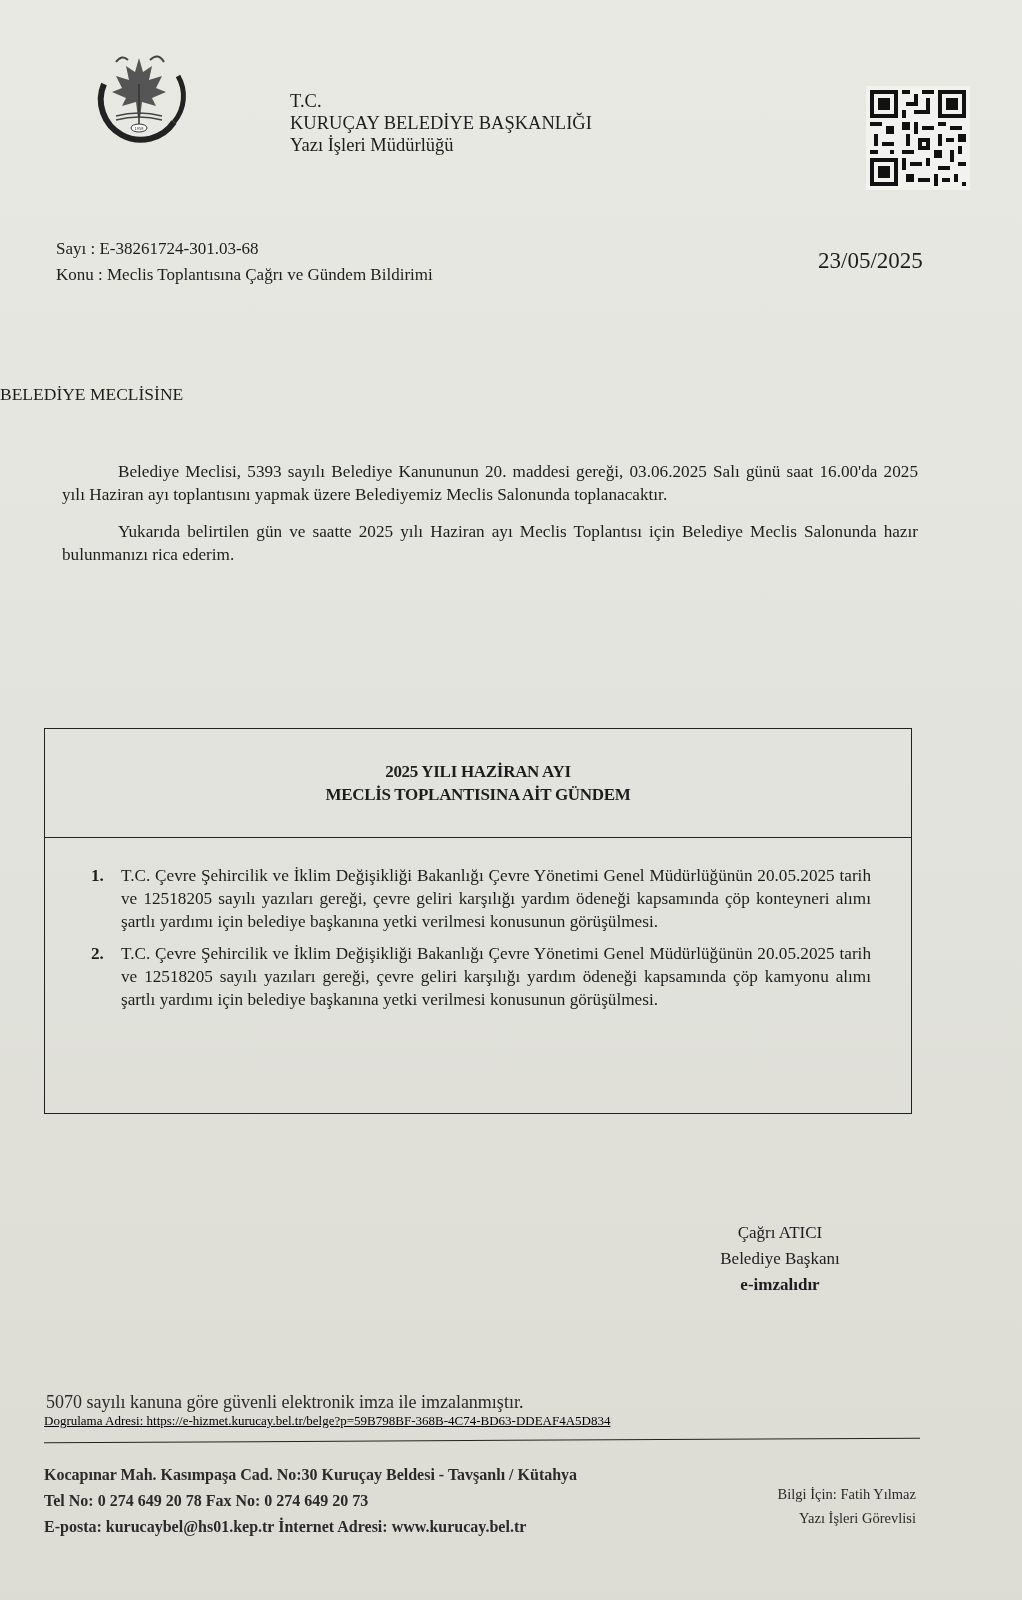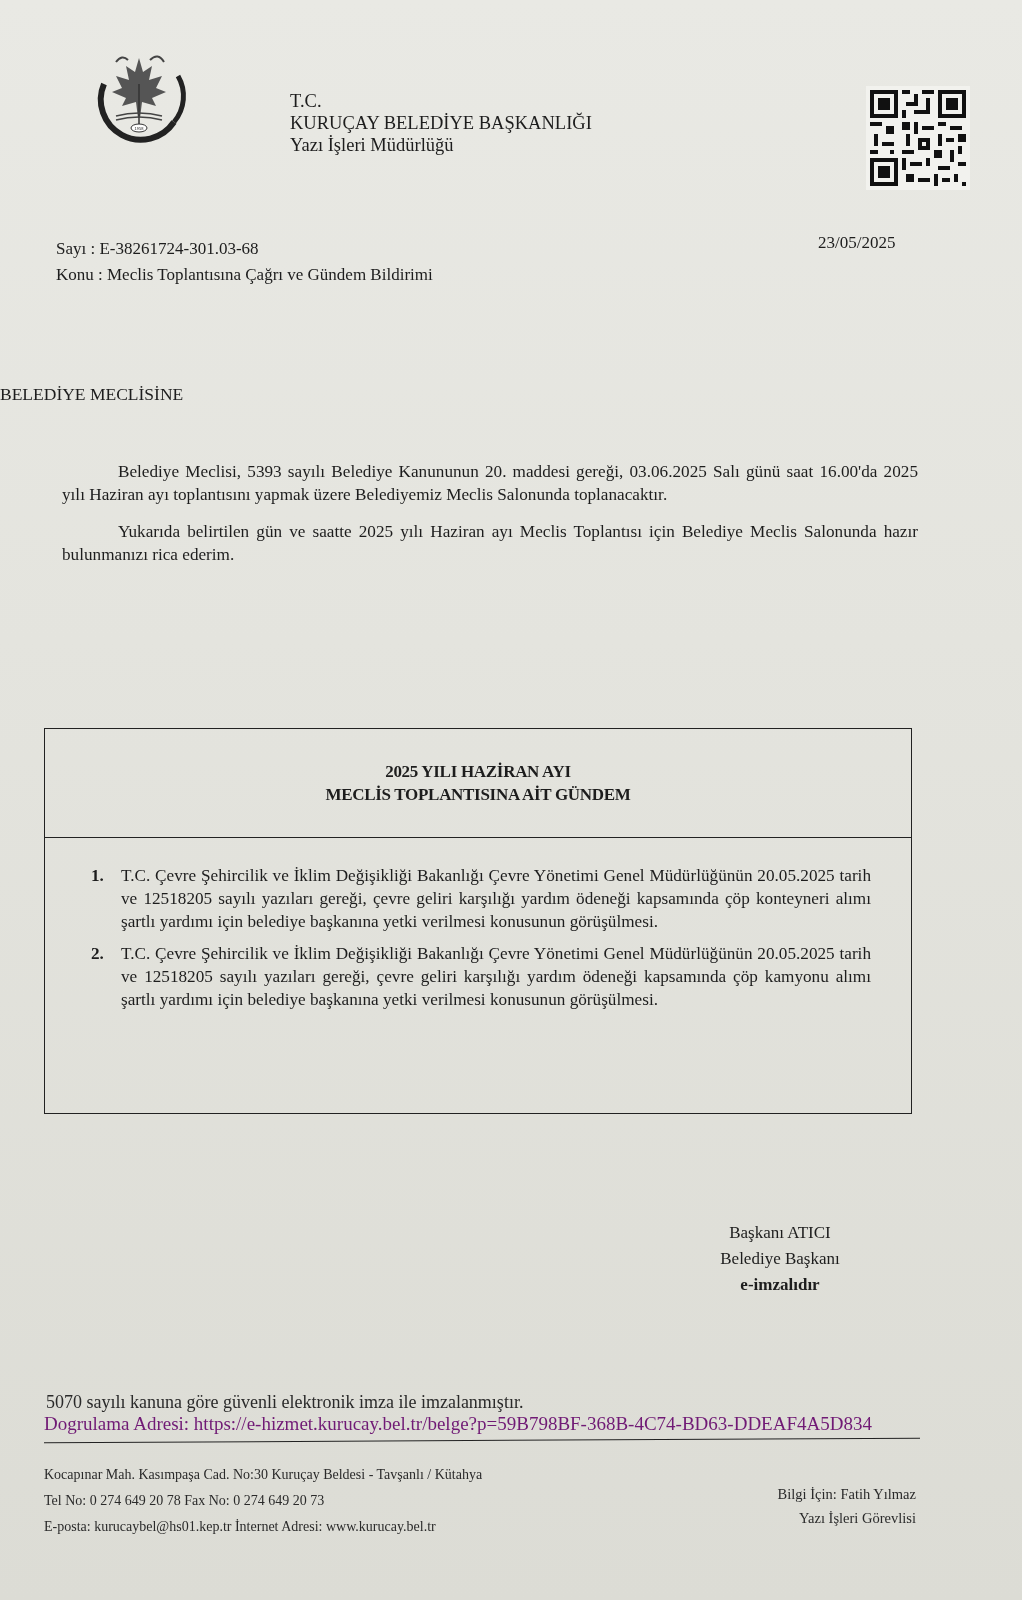--- a/index.html
+++ b/index.html
@@ -9,36 +9,36 @@
       font-family: "Liberation Serif", "DejaVu Serif", serif;
       color:#1d1d1d;
       position:relative;
     }
     .page { position:absolute; left:0; top:0; width:1022px; height:1600px; }
     .logo { position:absolute; left:86px; top:44px; width:106px; height:106px; }
     .header { position:absolute; left:290px; top:90px; width:400px; text-align:left; font-size:18.5px; line-height:22px; }
     .qr { position:absolute; left:866px; top:86px; width:104px; height:104px; }
     .meta { position:absolute; left:56px; top:236px; font-size:17px; line-height:26px; }
     .meta .lbl { display:inline-block; }
-    .date { position:absolute; left:818px; top:233px; font-size:17px; }
+    .date { position:absolute; left:818px; top:248px; font-size:23px; }
     .addressee { position:absolute; left:0; width:1022px; top:384px; text-align:left; font-size:17.5px; }
     .body { position:absolute; left:50px; top:460px; width:868px; font-size:17.2px; line-height:23px; text-align:justify; }
     .body p { margin:0 0 14px 12px; text-indent:56px; text-align-last:left; }
     .agenda-box { position:absolute; left:44px; top:728px; width:868px; height:386px; border:1.5px solid #222; box-sizing:border-box; }
     .agenda-head { height:108px; border-bottom:1.5px solid #222; display:flex; flex-direction:column; justify-content:center; align-items:center; font-weight:bold; font-size:17px; line-height:23px; letter-spacing:-0.3px; }
     .agenda-list { padding:26px 40px 0 46px; }
     .agenda-item { display:flex; font-size:17.2px; line-height:23px; margin-bottom:9px; }
     .agenda-num { width:30px; font-weight:bold; flex:none; }
     .agenda-text { flex:1; text-align:justify; }
     .signature { position:absolute; left:680px; top:1220px; width:200px; text-align:center; font-size:17px; line-height:26px; }
     .signature .bold { font-weight:bold; }
     .esign { position:absolute; left:46px; top:1392px; font-size:18px; line-height:20px; color:#2a2a2a; }
-    .verify { position:absolute; left:44px; top:1413px; font-size:19px; color:#701a75; white-space:nowrap; }
+    .verify { position:absolute; left:44px; top:1413px; font-size:13px; color:#000000; white-space:nowrap;text-decoration:underline; }
     .divider { position:absolute; left:44px; top:1440px; width:876px; height:0; border-top:1.5px solid #222; transform:rotate(-0.3deg); }
-    .footer-left { position:absolute; left:44px; top:1462px; font-size:14px; line-height:26px; color:#2a2a2a; }
+    .footer-left { position:absolute; left:44px; top:1462px; font-size:16px; line-height:26px; color:#2a2a2a;font-weight:bold; }
     .footer-right { position:absolute; left:720px; top:1456px; width:196px; text-align:right; font-size:14.5px; line-height:24px; color:#2a2a2a;margin-top:26px; }
   </style>
 </head>
 <body>
 
 <div class="page">
 
   <div class="logo">
     <svg width="106" height="106" viewBox="0 0 106 106">
       <path d="M18 40 A40 40 0 0 0 88 78" fill="none" stroke="#222" stroke-width="6"></path>
@@ -146,21 +146,21 @@
         <span class="agenda-text">T.C. Çevre Şehircilik ve İklim Değişikliği Bakanlığı Çevre Yönetimi Genel Müdürlüğünün 20.05.2025 tarih ve 12518205 sayılı yazıları gereği, çevre geliri karşılığı yardım ödeneği kapsamında çöp konteyneri alımı şartlı yardımı için belediye başkanına yetki verilmesi konusunun görüşülmesi.</span>
       </div>
       <div class="agenda-item">
         <span class="agenda-num">2.</span>
         <span class="agenda-text">T.C. Çevre Şehircilik ve İklim Değişikliği Bakanlığı Çevre Yönetimi Genel Müdürlüğünün 20.05.2025 tarih ve 12518205 sayılı yazıları gereği, çevre geliri karşılığı yardım ödeneği kapsamında çöp kamyonu alımı şartlı yardımı için belediye başkanına yetki verilmesi konusunun görüşülmesi.</span>
       </div>
     </div>
   </div>
 
   <div class="signature">
-    <div>Başkanı ATICI</div>
+    <div>Çağrı ATICI</div>
     <div>Belediye Başkanı</div>
     <div class="bold">e-imzalıdır</div>
   </div>
 
   <div class="esign">5070 sayılı kanuna göre güvenli elektronik imza ile imzalanmıştır.</div>
   <div class="verify">Dogrulama Adresi: https://e-hizmet.kurucay.bel.tr/belge?p=59B798BF-368B-4C74-BD63-DDEAF4A5D834</div>
   <div class="divider"></div>
   <div class="footer-left">
     <div>Kocapınar Mah. Kasımpaşa Cad. No:30 Kuruçay Beldesi - Tavşanlı / Kütahya</div>
     <div>Tel No: 0 274 649 20 78   Fax No: 0 274 649 20 73</div>

